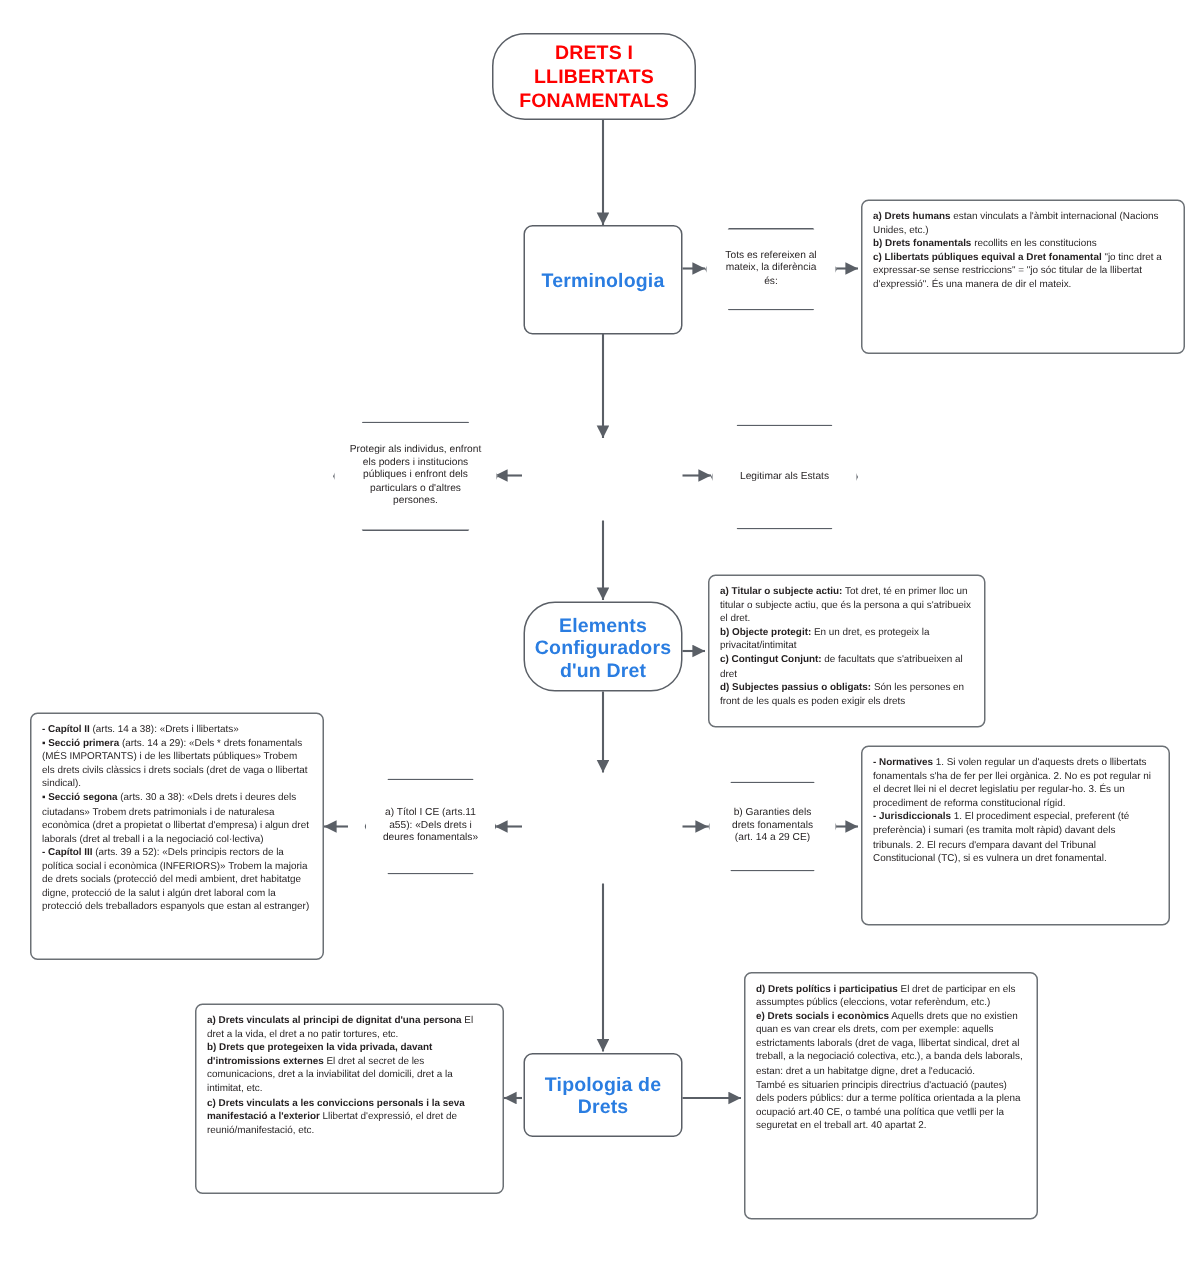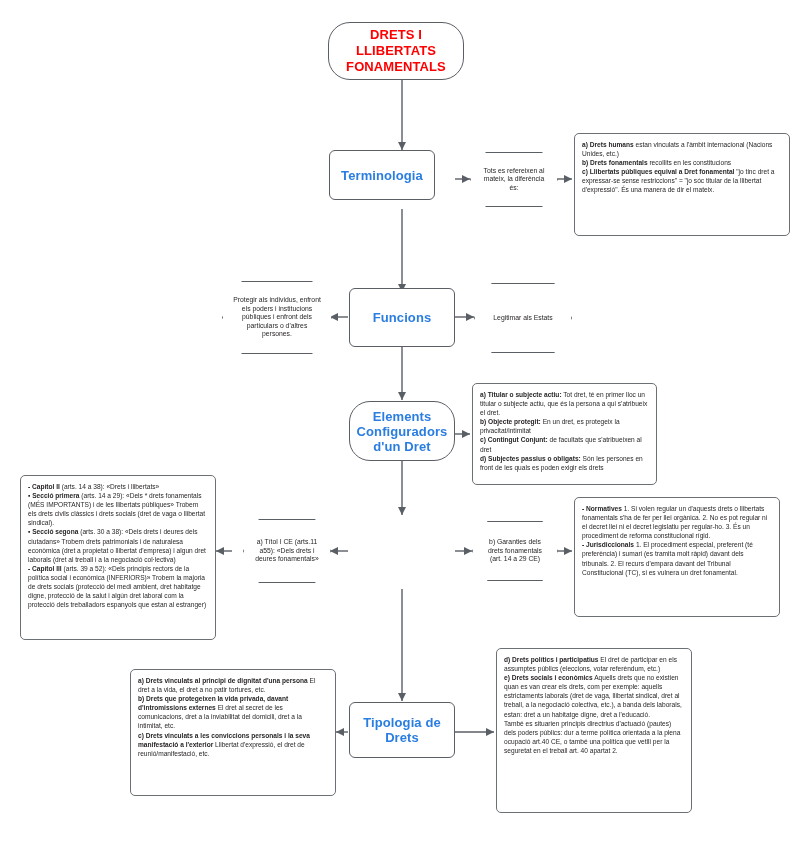--- a/index.html
+++ b/index.html
@@ -108,27 +108,24 @@
       <path d="M348,732 L336,732"></path>
 
       <path d="M455,732 L494,732"></path>
     </g>
   </svg>
 
   <div class="node title" style="left:328px;top:22px;width:136px;height:58px;">
     <span class="lbl">DRETS I LLIBERTATS FONAMENTALS</span>
   </div>
 
-  <div class="node" style="left:329px;top:150px;width:106px;height:50px;">
+  <div class="node" style="left:349px;top:150px;width:106px;height:73px;">
     <span class="lbl">Terminologia</span>
   </div>
 
-  <div class="node" style="left:349px;top:288px;width:106px;height:59px;">
-    <span class="lbl">Funcions</span>
-  </div>
 
   <div class="node" style="left:349px;top:401px;width:106px;height:60px;border-radius:21px;">
     <span class="lbl">Elements Configuradors d'un Dret</span>
   </div>
 
 
   <div class="node" style="left:349px;top:702px;width:106px;height:56px;">
     <span class="lbl">Tipologia de Drets</span>
   </div>
 

